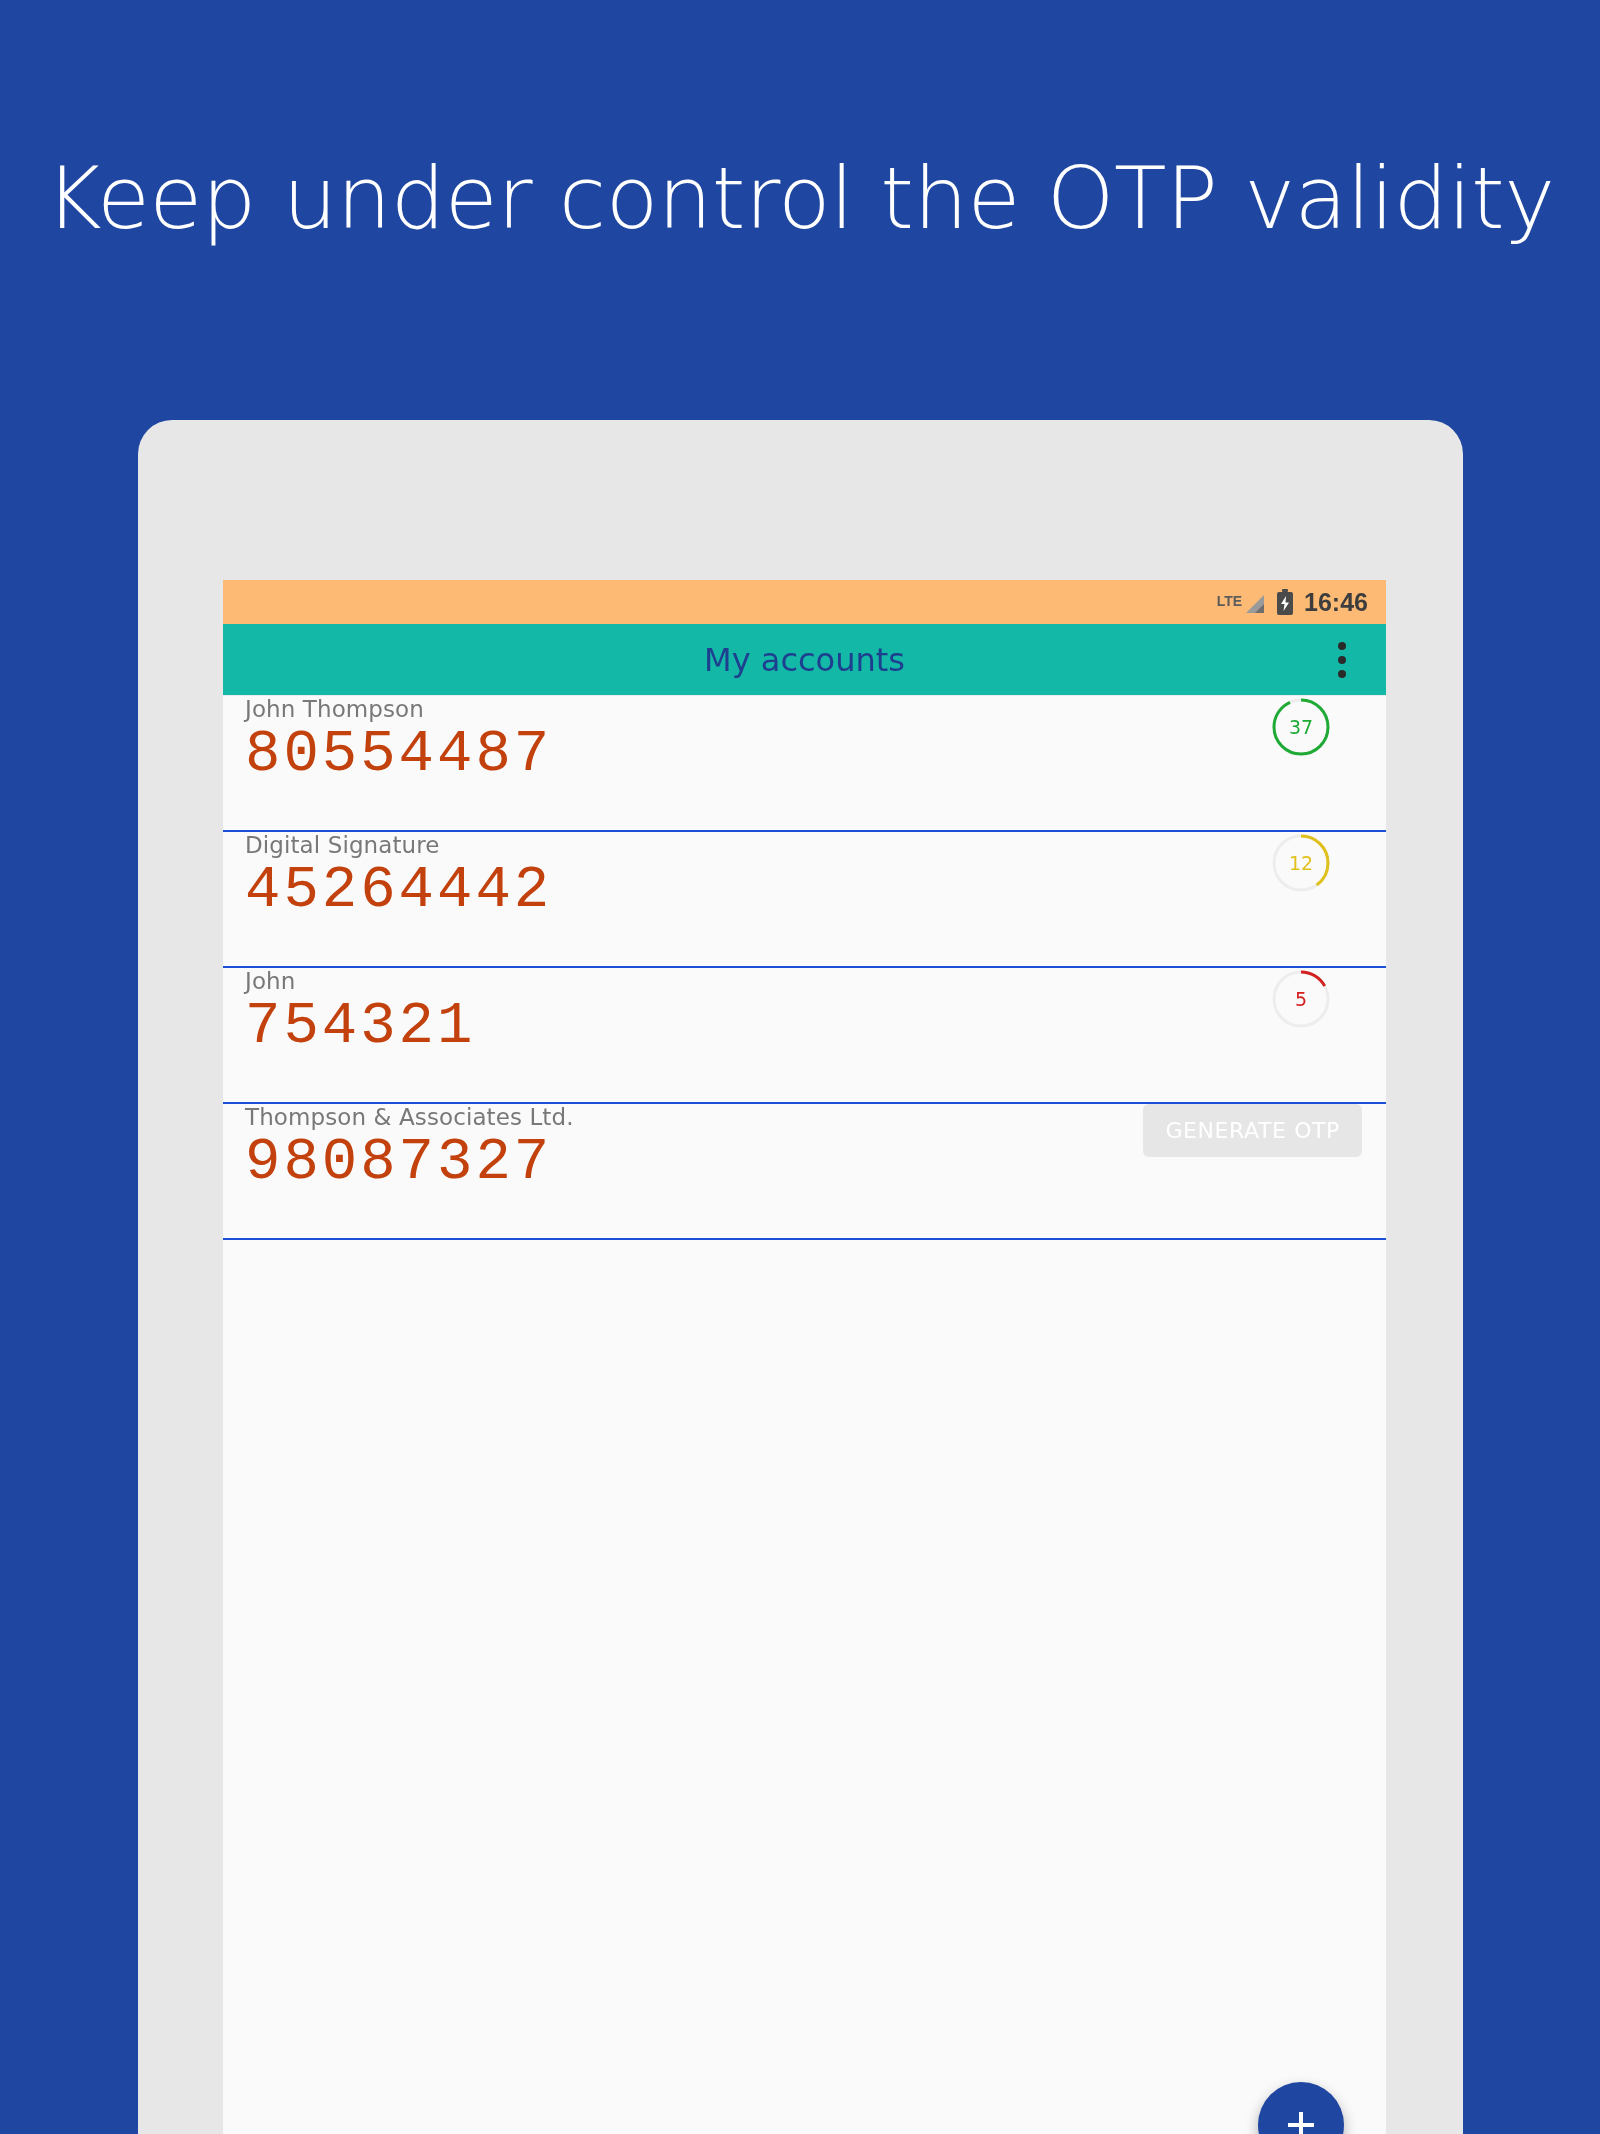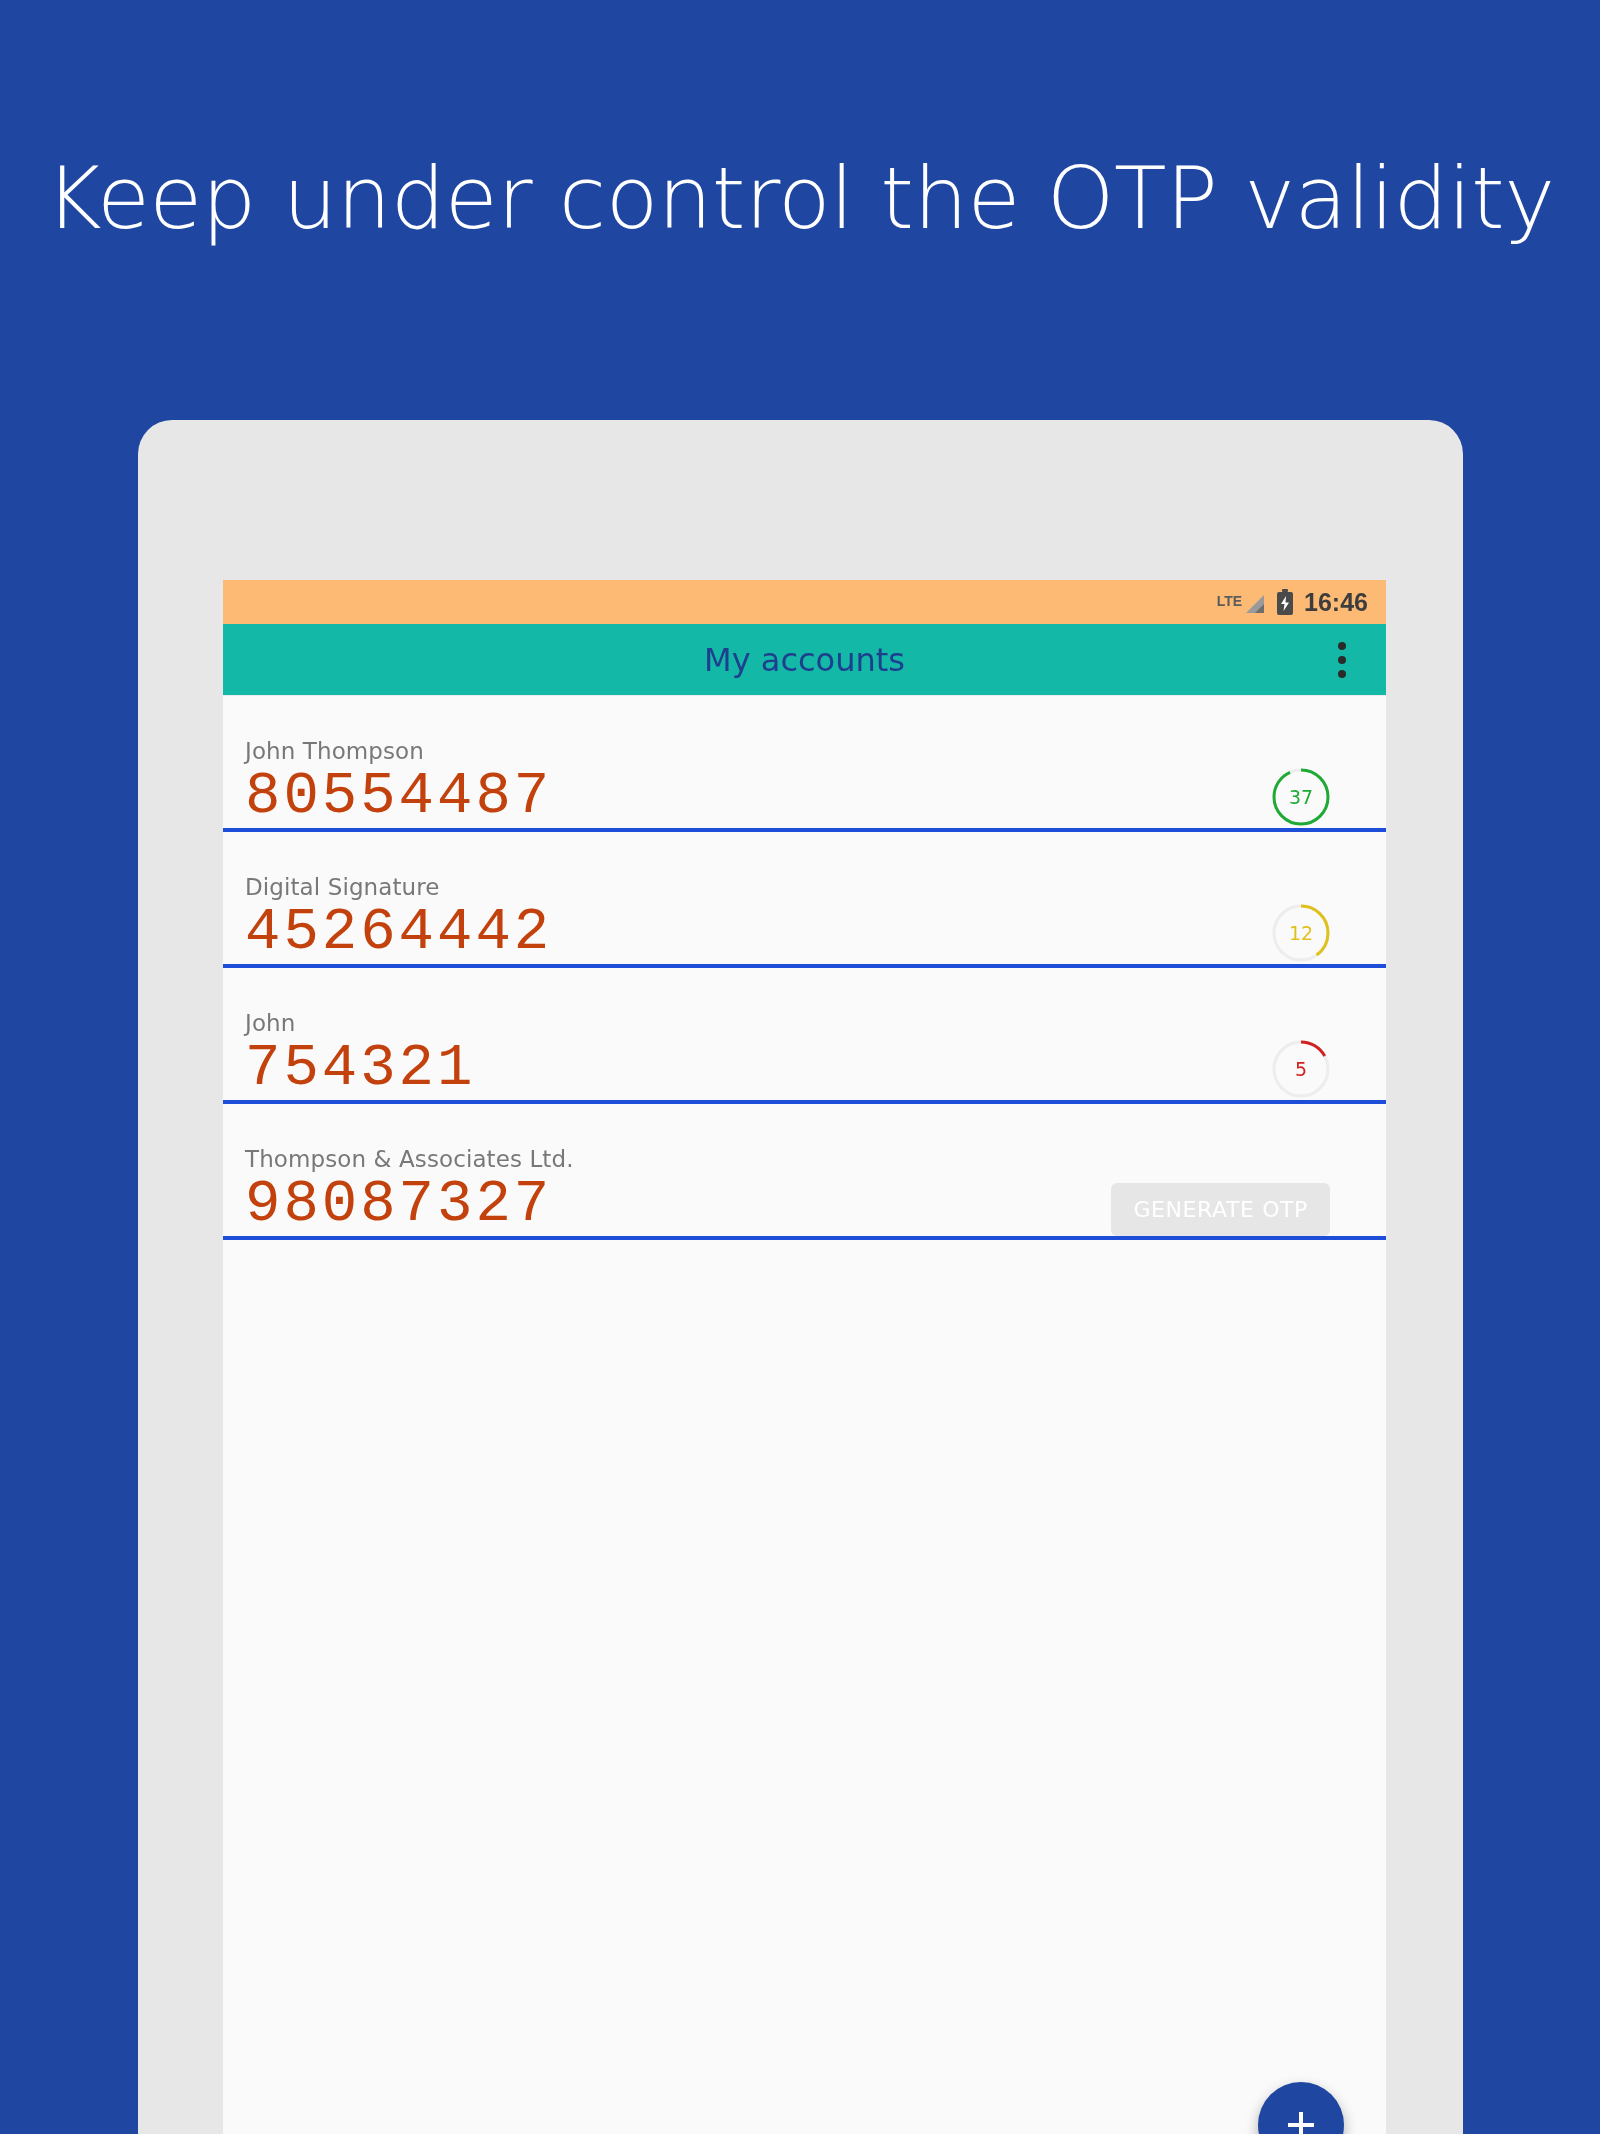--- a/index.html
+++ b/index.html
@@ -135,23 +135,23 @@
     height: 8px;
     border-radius: 50%;
     background: #2b2b2b;
   }
 
   
   .account-list { background: #fafafa; }
 
   .account-row {
     height: 136px;
-    border-bottom: 4px solid #1d4ed8;
-    display: flex;
-    align-items: flex-end;
+    border-bottom: 2px solid #1d4ed8;
+    display: flex;
+    align-items: flex-start;
     padding: 0 22px 0 22px;
     position: relative;
     background: #fafafa;
   }
   .account-info {
     flex: 1;
     min-width: 0;
     padding-left: 0;
   }
   .account-label {
@@ -198,21 +198,21 @@
   .generate-btn {
     background: #e6e6e6;
     color: #ffffff;
     border: none;
     border-radius: 6px;
     padding: 14px 22px;
     font-size: 22px;
     font-family: "DejaVu Sans", sans-serif;
     letter-spacing: 0.6px;
     cursor: pointer;
-    margin-right: 34px;
+    margin-right: 2px;
     white-space: nowrap;
   }
 
   
   .fab {
     position: absolute;
     right: 42px;
     bottom: 52px;
     width: 86px;
     height: 86px;

